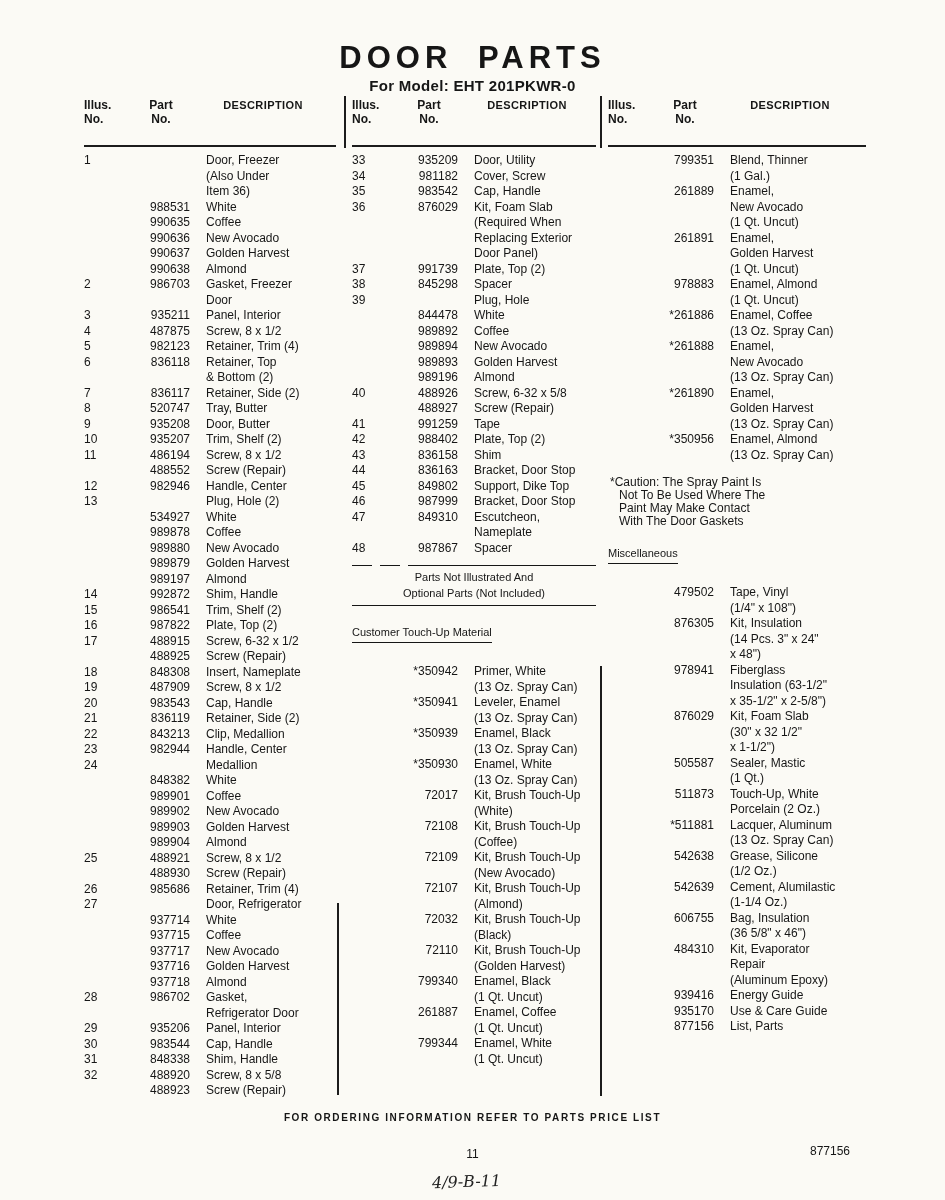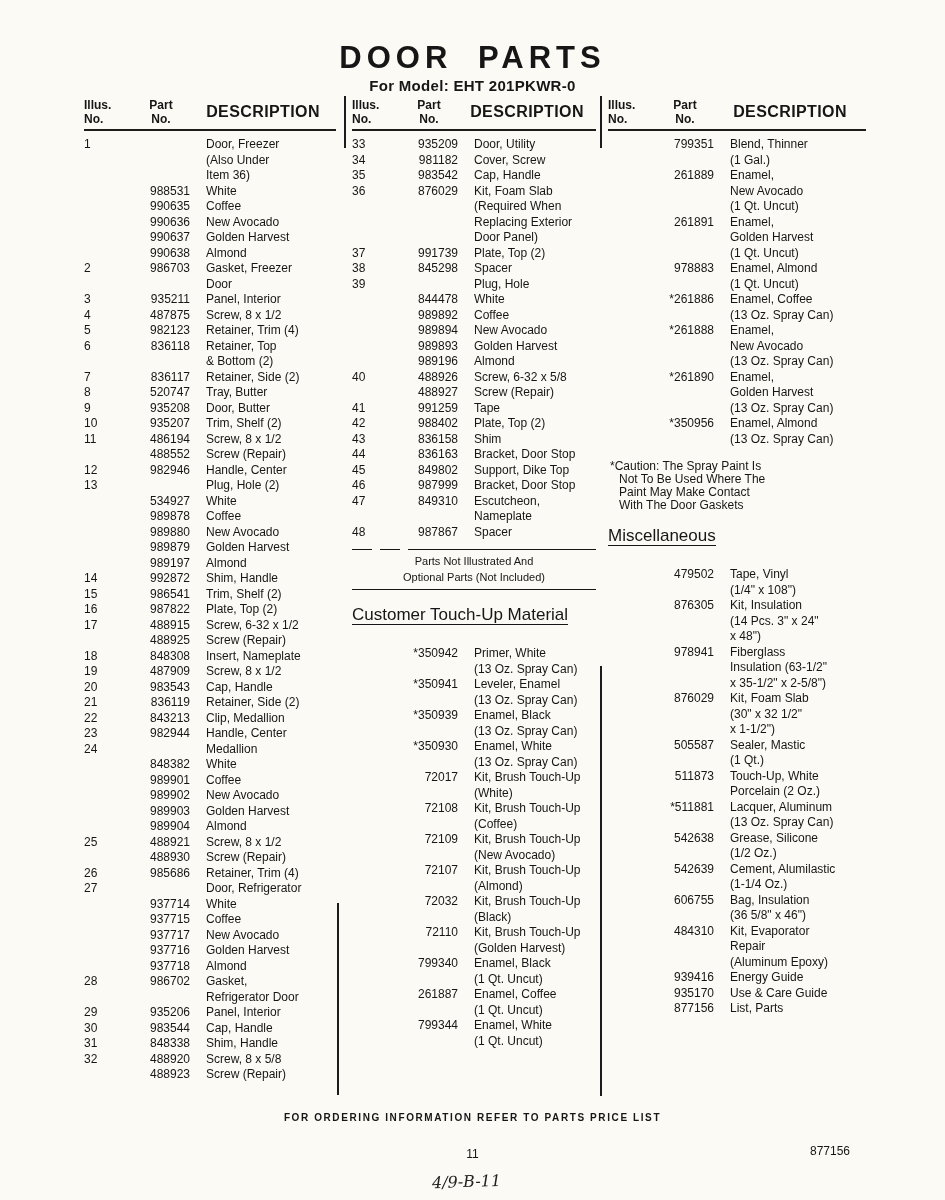--- a/index.html
+++ b/index.html
@@ -15,36 +15,36 @@
   .subtitle {
     position:absolute; top:77px; left:0; width:100%; text-align:center;
     font-size:15px; font-weight:bold; letter-spacing:0.3px;
   }
   .col { position:absolute; top:98px; }
   #col-0 { left:84px;  width:252px; }
   #col-1 { left:352px; width:244px; }
   #col-2 { left:608px; width:258px; }
 
   .col-header {
-    display:flex; align-items:center;
-    border-bottom:2px solid #1c1c1c; padding-bottom:3px; margin-bottom:6px;
+    display:flex; align-items:flex-start;
+    border-bottom:2px solid #1c1c1c; padding-bottom:19px; margin-bottom:6px;
     font-size:12px; font-weight:bold; line-height:14px;
   }
   .ch-illus { width:48px; flex:none; }
   .ch-part  { width:58px; flex:none; text-align:center; }
-  .ch-desc  { flex:1; text-align:center; font-size:16px; letter-spacing:0.4px; }
+  .ch-desc  { flex:1; text-align:center; font-size:11px; letter-spacing:0.4px; }
 
   .row { display:flex; font-size:12px; line-height:15.5px; }
   .row .illus { width:48px; flex:none; }
   .row .part  { width:58px; flex:none; text-align:right; }
   .row .desc  { flex:1; margin-left:16px; white-space:pre-line; }
 
   .heading-wrap { margin:15px 0 21px; }
   .sec-heading {
-    display:inline-block; font-size:17px; line-height:15px;
+    display:inline-block; font-size:11px; line-height:15px;
     border-bottom:1.4px solid #161616; padding-bottom:2px;
   }
 
   .pni { margin:9px 0 16px; font-size:11px; line-height:15.5px; }
   .pni-top { display:flex; align-items:center; margin-bottom:4px; }
   .pni-dash { width:20px; border-top:1.6px solid #161616; margin-right:8px; }
   .pni-line { flex:1; border-top:1.6px solid #161616; }
   .pni-text { text-align:center; white-space:pre-line; }
   .pni-rule { border-top:1.6px solid #161616; margin-top:4px; }
 

